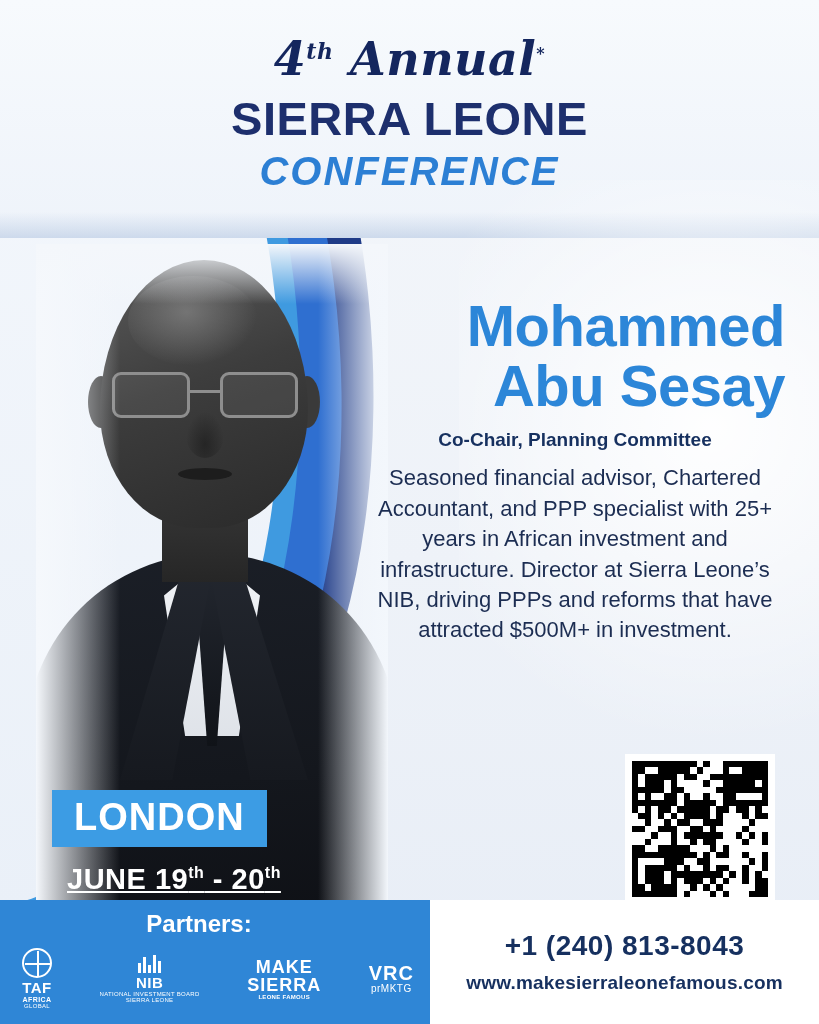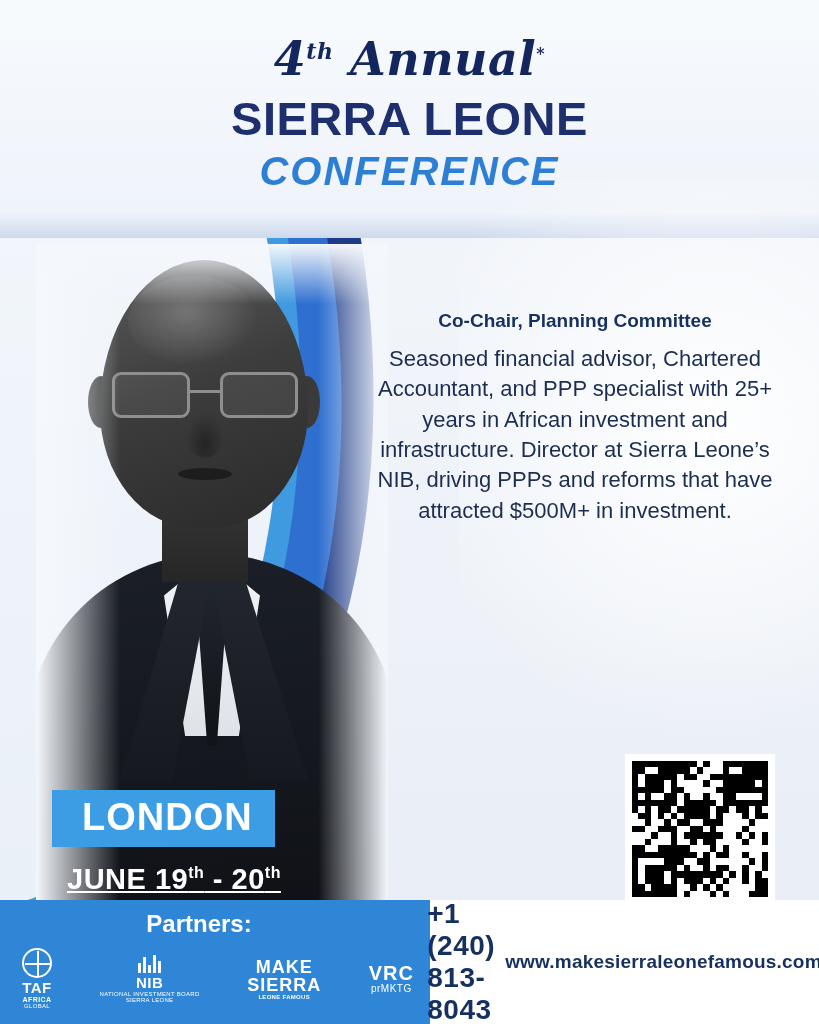--- a/index.html
+++ b/index.html
@@ -237,21 +237,21 @@
     left: 52px; bottom: 128px;
     z-index: 8;
   }
   .city {
     display: inline-block;
     background: #3c9ce4;
     color: #ffffff;
     font-size: 38px;
     font-weight: 700;
     letter-spacing: 1px;
-    padding: 6px 22px 8px 30px;
+    padding: 6px 22px 8px 22px;
   }
   .dates {
     margin-top: 16px;
     margin-left: 15px;
     color: #ffffff;
     font-size: 29px;
     font-weight: 700;
     letter-spacing: 0.5px;
     text-decoration: underline;
   }
@@ -334,21 +334,21 @@
   }
   .nib-bars span { width: 3px; background: #ffffff; }
   .make-sierra { font-size: 15px; font-weight: 700; line-height: 1.0; }
   .make-sierra .big { font-size: 18px; letter-spacing: 1px; }
   .vrc { font-size: 20px; font-weight: 700; letter-spacing: 1px; }
   .vrc-sub { font-size: 10px; letter-spacing: 0.5px; }
 
   .contact {
     position: absolute; left: 430px; top: 0;
     width: 389px; height: 124px;
-    display: flex; 
+    display: flex; flex-direction: column;
     align-items: center; justify-content: center;
     gap: 10px;
   }
   .phone {
     font-size: 28px; font-weight: 700; color: #16305f; letter-spacing: 0.5px;
   }
   .website {
     font-size: 19px; font-weight: 700; color: #16305f; letter-spacing: 0.2px;
   }
 </style>
@@ -395,20 +395,24 @@
       </div>
       <div class="p-nose"></div>
       <div class="p-mouth"></div>
       <div class="p-fade-left"></div>
       <div class="p-fade-right"></div>
       <div class="p-fade-top"></div>
     </div>
   </div>
 
   <div class="speaker">
+    <div class="speaker-name">
+      <div>Mohammed</div>
+      <div>Abu Sesay</div>
+    </div>
     <div class="speaker-role">Co-Chair, Planning Committee</div>
     <div class="speaker-bio">Seasoned financial advisor, Chartered Accountant, and PPP specialist with 25+ years in African investment and infrastructure. Director at Sierra Leone’s NIB, driving PPPs and reforms that have attracted $500M+ in investment.</div>
   </div>
 
   <div class="location">
     <div class="city">LONDON</div>
     <div class="dates">
       <span>JUNE 19</span><span class="sup">th</span><span> - 20</span><span class="sup">th</span>
     </div>
   </div>

